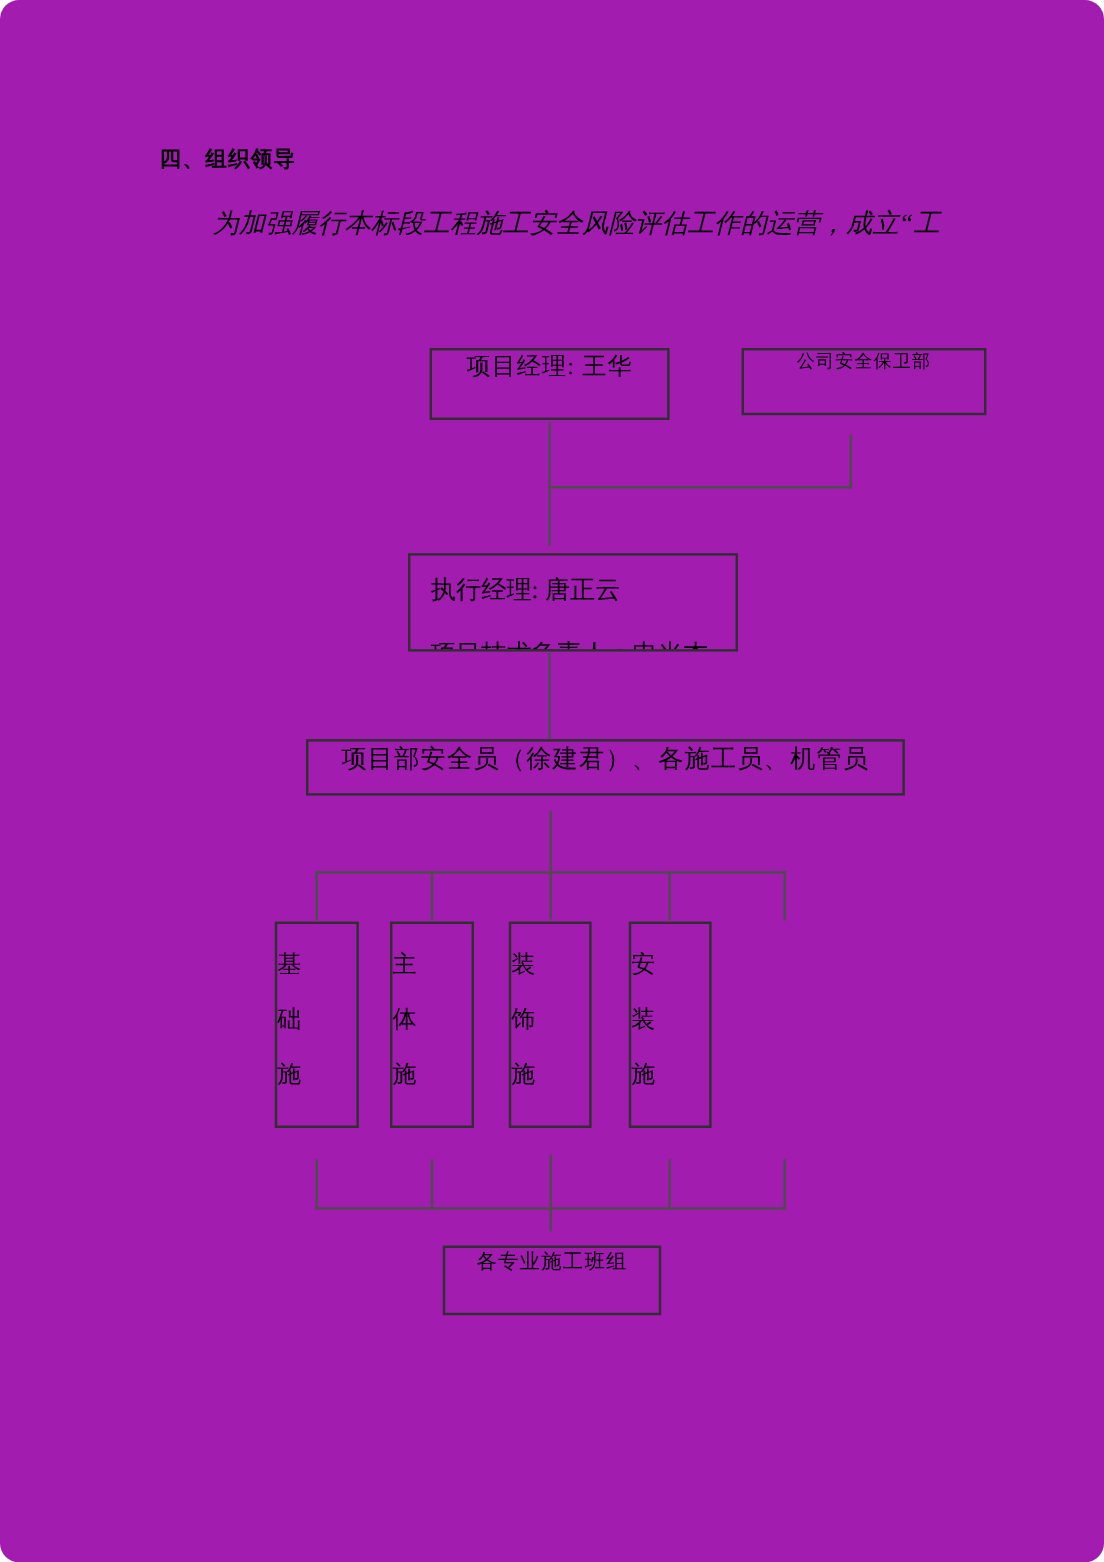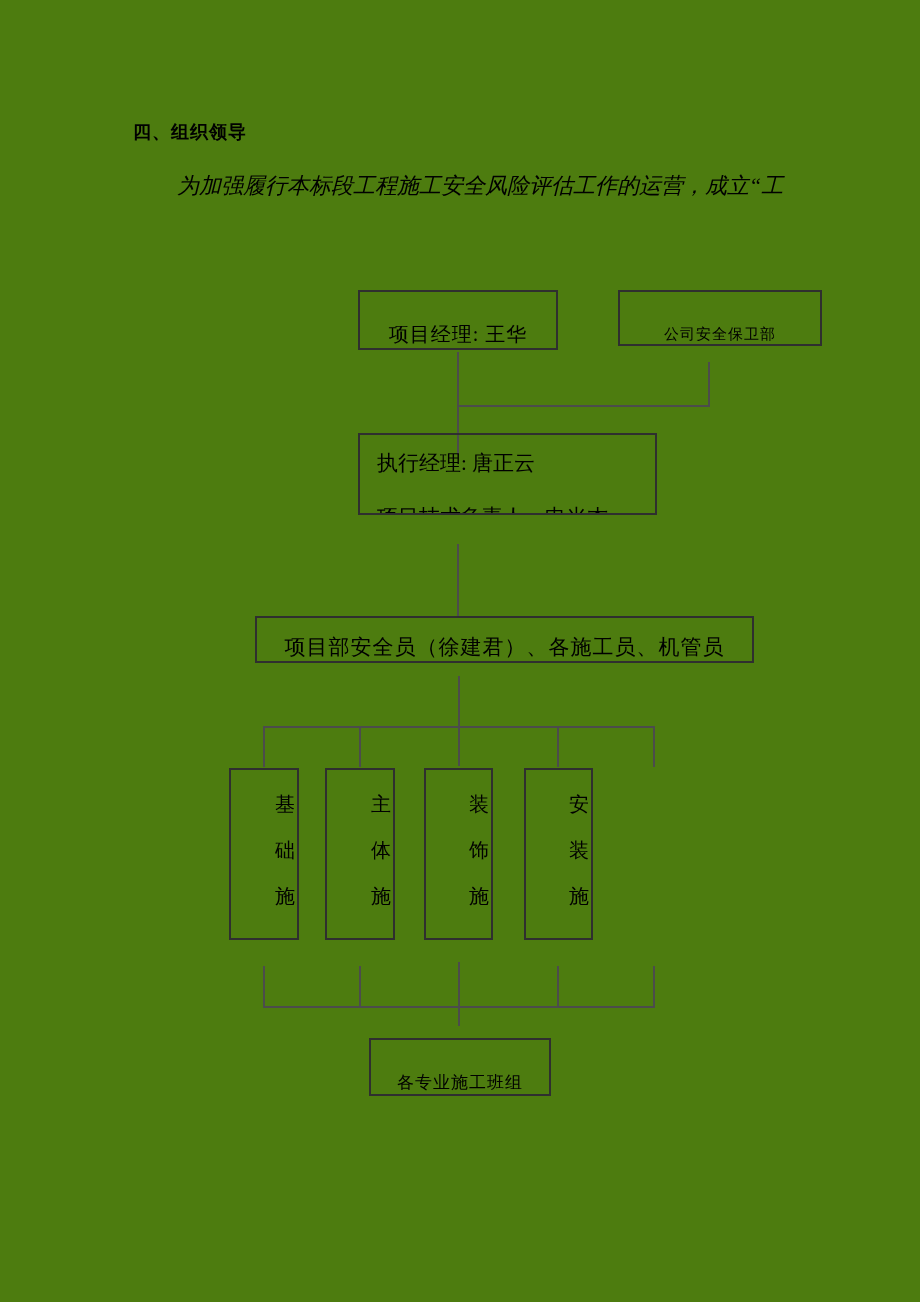--- a/index.html
+++ b/index.html
@@ -1,42 +1,43 @@
 <!DOCTYPE html>
 <html><head>
 <meta charset="utf-8">
 <style>
   html,body{margin:0;padding:0;background:#ffffff;}
   .page{
-    position:relative;width:920px;height:1302px;background:#4d7c0f;
+    position:relative;width:920px;height:1302px;background:#a21caf;
     font-family:"Liberation Serif","DejaVu Serif",serif;color:#000;
     overflow:hidden;
+    border-radius:16px;
   }
   .heading{
     position:absolute;left:133px;top:120px;margin:0;
     font-size:18px;font-weight:bold;letter-spacing:1px;white-space:nowrap;
   }
   .para-line{
     position:absolute;font-size:22px;letter-spacing:0;white-space:nowrap;
   }
   .watermark{
     position:absolute;left:206px;top:590px;z-index:1;
     font-family:"DejaVu Sans","Liberation Sans",sans-serif;
     font-size:40px;font-weight:bold;letter-spacing:6px;
     color:#c9c9c9;white-space:nowrap;
   }
   .ln{position:absolute;background:#4c4c4c;z-index:2;}
   .box{
     position:absolute;border:2px solid #2f2f2f;background:transparent;z-index:3;
-    display:flex;align-items:flex-end;justify-content:center;box-sizing:border-box;
+    display:flex;align-items:flex-start;justify-content:center;box-sizing:border-box;
   }
   .box span{white-space:nowrap;}
   .box-a{left:358px;top:290px;width:200px;height:60px;font-size:20px;letter-spacing:1px;}
   .box-b{left:618px;top:290px;width:204px;height:56px;font-size:15px;letter-spacing:1px;}
-  .box-c{left:340px;top:433px;width:299px;height:82px;display:block;overflow:hidden;font-size:21px;margin-left:18px;}
+  .box-c{left:340px;top:461px;width:275px;height:82px;display:block;overflow:hidden;font-size:21px;}
   .box-c .exec-line1{position:absolute;left:17px;top:14px;white-space:nowrap;}
   .box-c .exec-line2{position:absolute;left:17px;top:68px;white-space:nowrap;}
   .box-d{left:255px;top:616px;width:499px;height:47px;font-size:21px;letter-spacing:1px;}
   .box-e{left:369px;top:1038px;width:182px;height:58px;font-size:17px;letter-spacing:1px;}
   .team{
     top:768px;height:172px;flex-direction:column;justify-content:flex-start;
     font-size:20px;padding-top:22px;
   }
   .team .trow{
     height:46px;line-height:24px;display:block;text-align:center;letter-spacing:2px;

